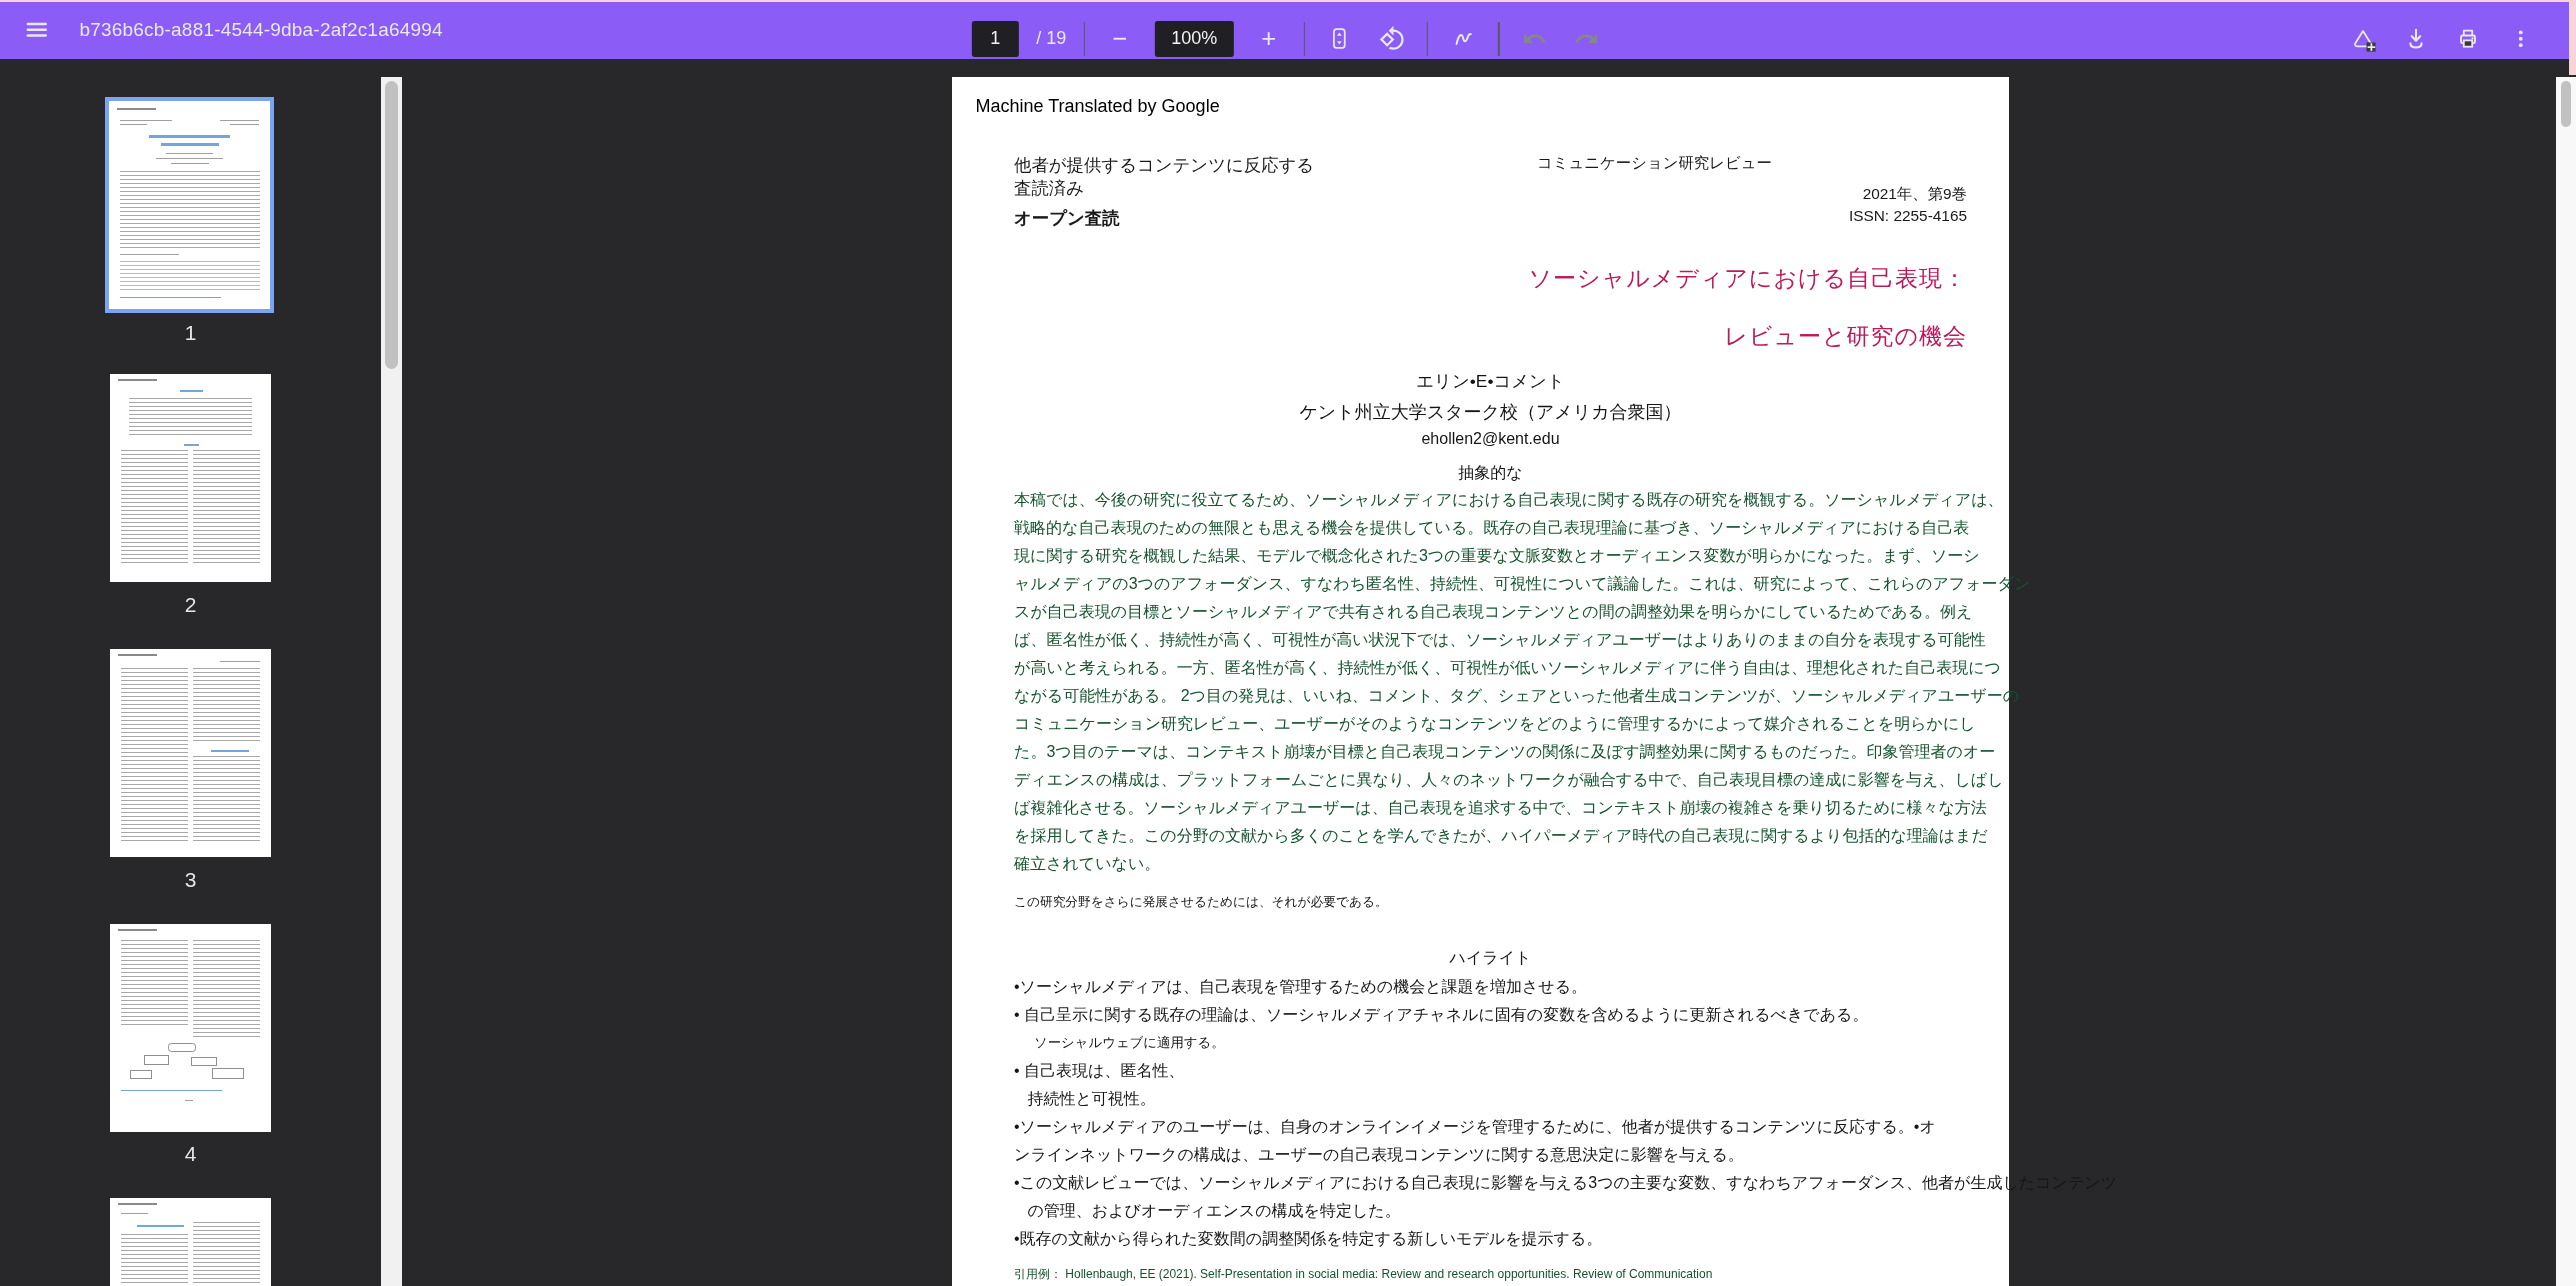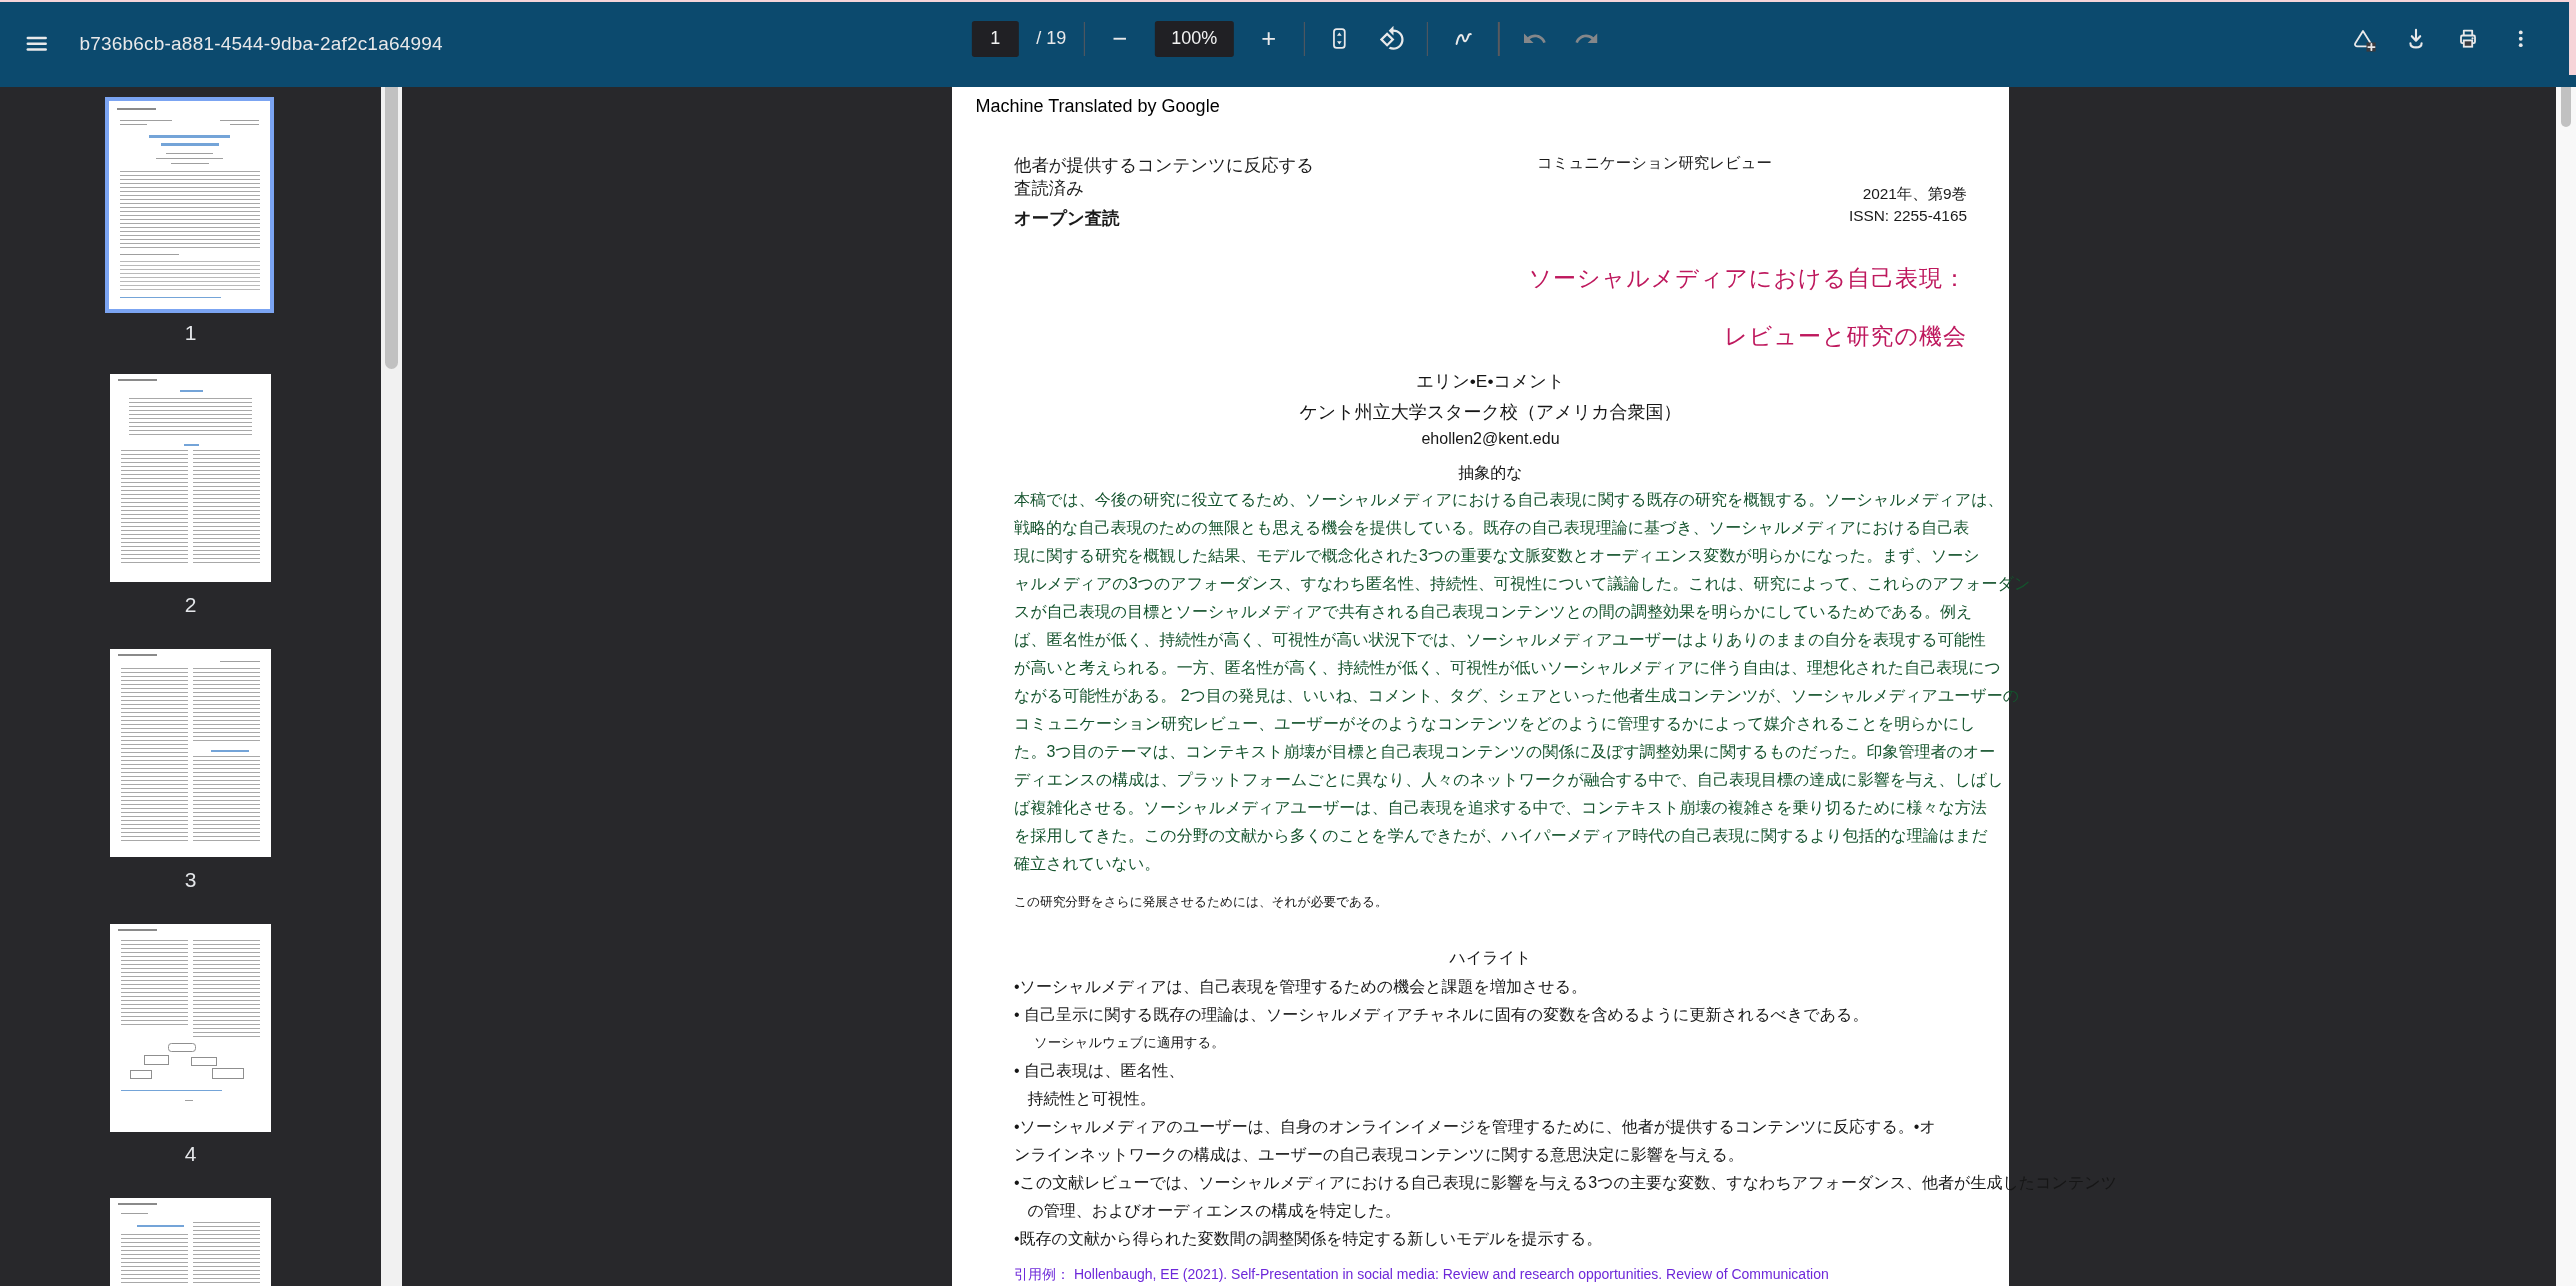--- a/index.html
+++ b/index.html
@@ -4,21 +4,21 @@
 <style>
   html,body{margin:0;padding:0;background:#28282b;}
   #app{position:relative;width:2576px;height:1287px;overflow:hidden;background:#28282b;
        font-family:"Liberation Sans","DejaVu Sans",sans-serif;}
 
   
   .edge-top{position:absolute;left:0;top:0;width:2576px;height:2px;background:#f6d4d8;z-index:60;}
   .edge-right{position:absolute;right:0;top:0;width:6.7px;height:75px;background:#f6d4d8;z-index:59;}
 
   
-  .toolbar{position:absolute;left:0;top:0;width:2576px;height:87px;background:#0c4a6e;z-index:50;
+  .toolbar{position:absolute;left:0;top:0;width:2576px;height:59px;background:#8b5cf6;z-index:50;
            display:flex;align-items:center;}
   .tb-left{display:flex;align-items:center;gap:25.5px;padding-left:19px;flex:0 0 auto;}
   .tb-title{color:#e9e9ea;font-size:19px;letter-spacing:0.2px;white-space:nowrap;}
   .tb-center{position:absolute;left:50%;top:0;height:77px;transform:translateX(-50%);
              display:flex;align-items:center;gap:17.4px;}
   .tb-right{position:absolute;right:38px;top:0;height:77px;display:flex;align-items:center;gap:17.4px;}
   .tbtn{width:35px;height:35px;border-radius:50%;display:flex;align-items:center;justify-content:center;cursor:pointer;}
   .sep{width:1.3px;height:34px;background:#5a5a5e;}
   .valbox{background:#202024;color:#f2f2f2;border-radius:2.7px;height:36px;display:flex;align-items:center;
           justify-content:center;font-size:18px;}
@@ -52,21 +52,21 @@
   .doc-title{width:953px;left:62px;text-align:right;font-size:23px;letter-spacing:1px;color:#be185d;}
   .center-line{width:953px;left:62px;text-align:center;}
   .abstract{position:absolute;left:62px;top:409px;width:959px;font-size:16px;line-height:28px;color:#14532d;}
   .abs-line{white-space:nowrap;}
   .note-sm{font-size:12.7px;}
   .hl-list{position:absolute;left:62px;top:896px;width:959px;font-size:16px;line-height:28px;color:#161616;}
   .hl-bullet{white-space:nowrap;}
   .hl-cont{white-space:nowrap;padding-left:13.4px;}
   .hl-flush{white-space:nowrap;}
   .hl-sub{white-space:nowrap;padding-left:20px;font-size:13.4px;}
-  .citation{font-size:14px;color:#6d28d9;}
+  .citation{font-size:12px;color:#14532d;}
 
   
   .main-scroll{position:absolute;left:2556px;top:77px;width:20px;height:1210px;background:#f8f8f8;}
   .main-scroll .sthumb{position:absolute;left:4.7px;top:4px;width:10.7px;height:46px;background:#c1c1c1;border-radius:5.4px;}
 </style>
 </head>
 <body>
 
 <div id="app">
 

